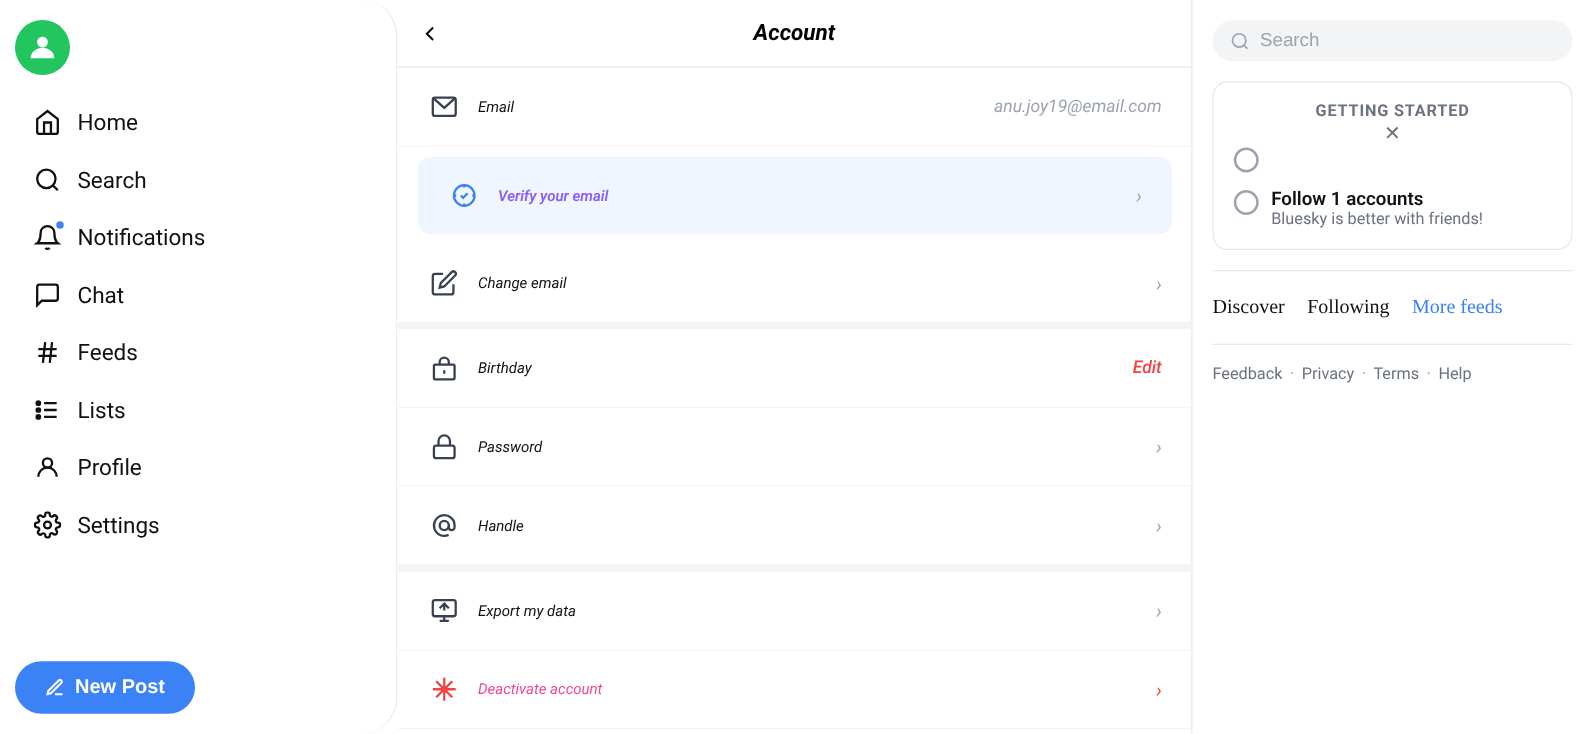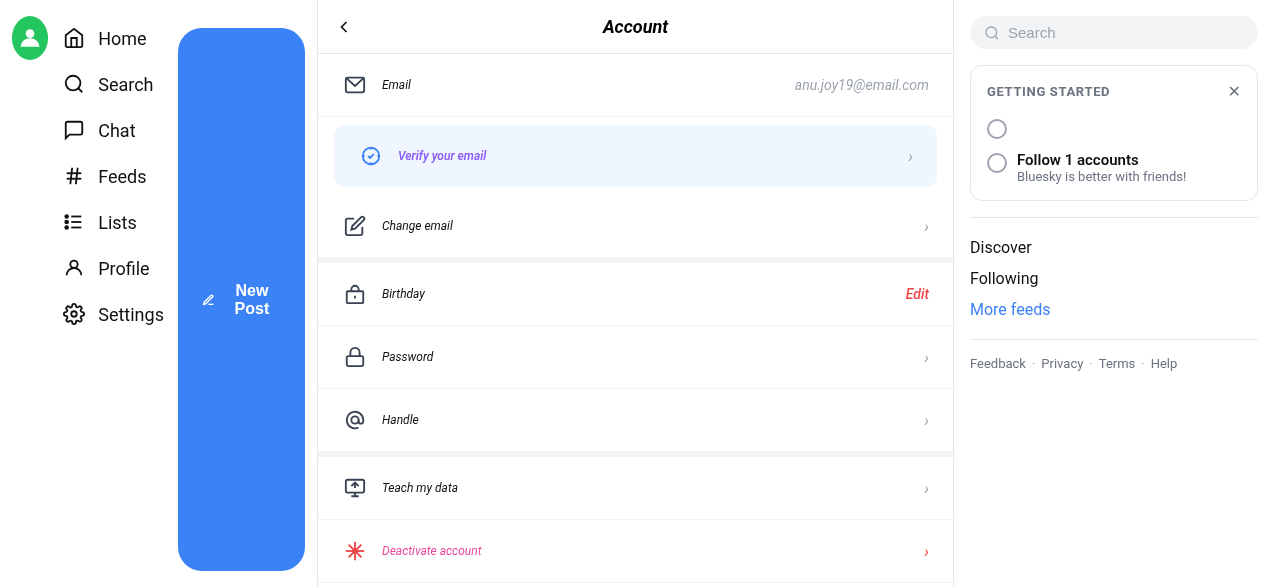--- a/index.html
+++ b/index.html
@@ -10,22 +10,24 @@
       height: 587px;
       width: 1274px;
       overflow: hidden;
     }
 
     
     .sidebar {
       width: 318px;
       border-right: 1px solid #e5e7eb;
       display: flex;
+      flex-direction: column;
       padding: 16px 12px;
       flex-shrink: 0;
+      border-radius: 29px;
     }
     .sidebar-avatar {
       width: 44px;
       height: 44px;
       border-radius: 50%;
       background: #22c55e;
       display: flex;
       align-items: center;
       justify-content: center;
       margin-bottom: 16px;
@@ -208,21 +210,22 @@
 
     .getting-started-card {
       border: 1px solid #e5e7eb;
       border-radius: 12px;
       padding: 16px;
     }
     .gs-header {
       display: flex;
       align-items: center;
       justify-content: space-between;
-      margin-bottom: 16px;
+      margin-bottom: 0;
+      flex-direction: column;
     }
     .gs-title {
       font-size: 13px;
       font-weight: 700;
       color: #6b7280;
       letter-spacing: 0.05em;
     }
     .close-btn {
       cursor: pointer;
       color: #6b7280;
@@ -253,22 +256,23 @@
     }
     .gs-item-text .subtitle {
       font-size: 13px;
       color: #6b7280;
     }
 
     .divider { border: none; border-top: 1px solid #e5e7eb; }
 
     .feeds-section {
       display: flex;
-      flex-direction: column;
-      gap: 4px;
+      flex-direction: row;
+      gap: 18px;
+      font-family: Liberation Serif, serif;
     }
     .feed-link {
       font-size: 16px;
       color: #111;
       cursor: pointer;
       padding: 4px 0;
     }
     .feed-link.blue { color: #3b82f6; }
 
     .footer-links {
@@ -309,20 +313,30 @@
     <div class="nav-item">
       <span class="icon">
         <svg viewBox="0 0 24 24" fill="none" stroke="currentColor" stroke-width="2">
           <circle cx="11" cy="11" r="8"></circle>
             <line x1="21" y1="21" x2="16.65" y2="16.65"></line>
         </svg>
       </span>
       <span>Search</span>
     </div>
 
+    <div class="nav-item">
+      <span class="icon">
+        <svg viewBox="0 0 24 24" fill="none" stroke="currentColor" stroke-width="2">
+          <path d="M18 8A6 6 0 006 8c0 7-3 9-3 9h18s-3-2-3-9"></path>
+          <path d="M13.73 21a2 2 0 01-3.46 0"></path>
+        </svg>
+        <span class="notif-badge"></span>
+      </span>
+      <span>Notifications</span>
+    </div>
 
     <div class="nav-item">
       <span class="icon">
         <svg viewBox="0 0 24 24" fill="none" stroke="currentColor" stroke-width="2">
           <path d="M21 15a2 2 0 01-2 2H7l-4 4V5a2 2 0 012-2h14a2 2 0 012 2z"></path>
         </svg>
       </span>
       <span>Chat</span>
     </div>
 
@@ -471,21 +485,21 @@
     <div class="section">
 
       <div class="account-row">
         <span class="row-icon">
           <svg viewBox="0 0 24 24" fill="none" stroke="currentColor" stroke-width="2">
             <rect x="2" y="3" width="20" height="14" rx="2"></rect>
             <path d="M8 21h8M12 17v4"></path>
             <path d="M8 10l4-4 4 4M12 6v6"></path>
           </svg>
         </span>
-        <span class="row-label">Teach my data</span>
+        <span class="row-label">Export my data</span>
         <span class="row-chevron">›</span>
       </div>
 
       <div class="account-row">
         <span class="row-icon" style="color:#ef4444;">
           <svg viewBox="0 0 24 24" fill="none" stroke="currentColor" stroke-width="2">
             <line x1="12" y1="2" x2="12" y2="22"></line>
             <line x1="2" y1="12" x2="22" y2="12"></line>
             <line x1="5" y1="5" x2="19" y2="19"></line>
             <line x1="19" y1="5" x2="5" y2="19"></line>

